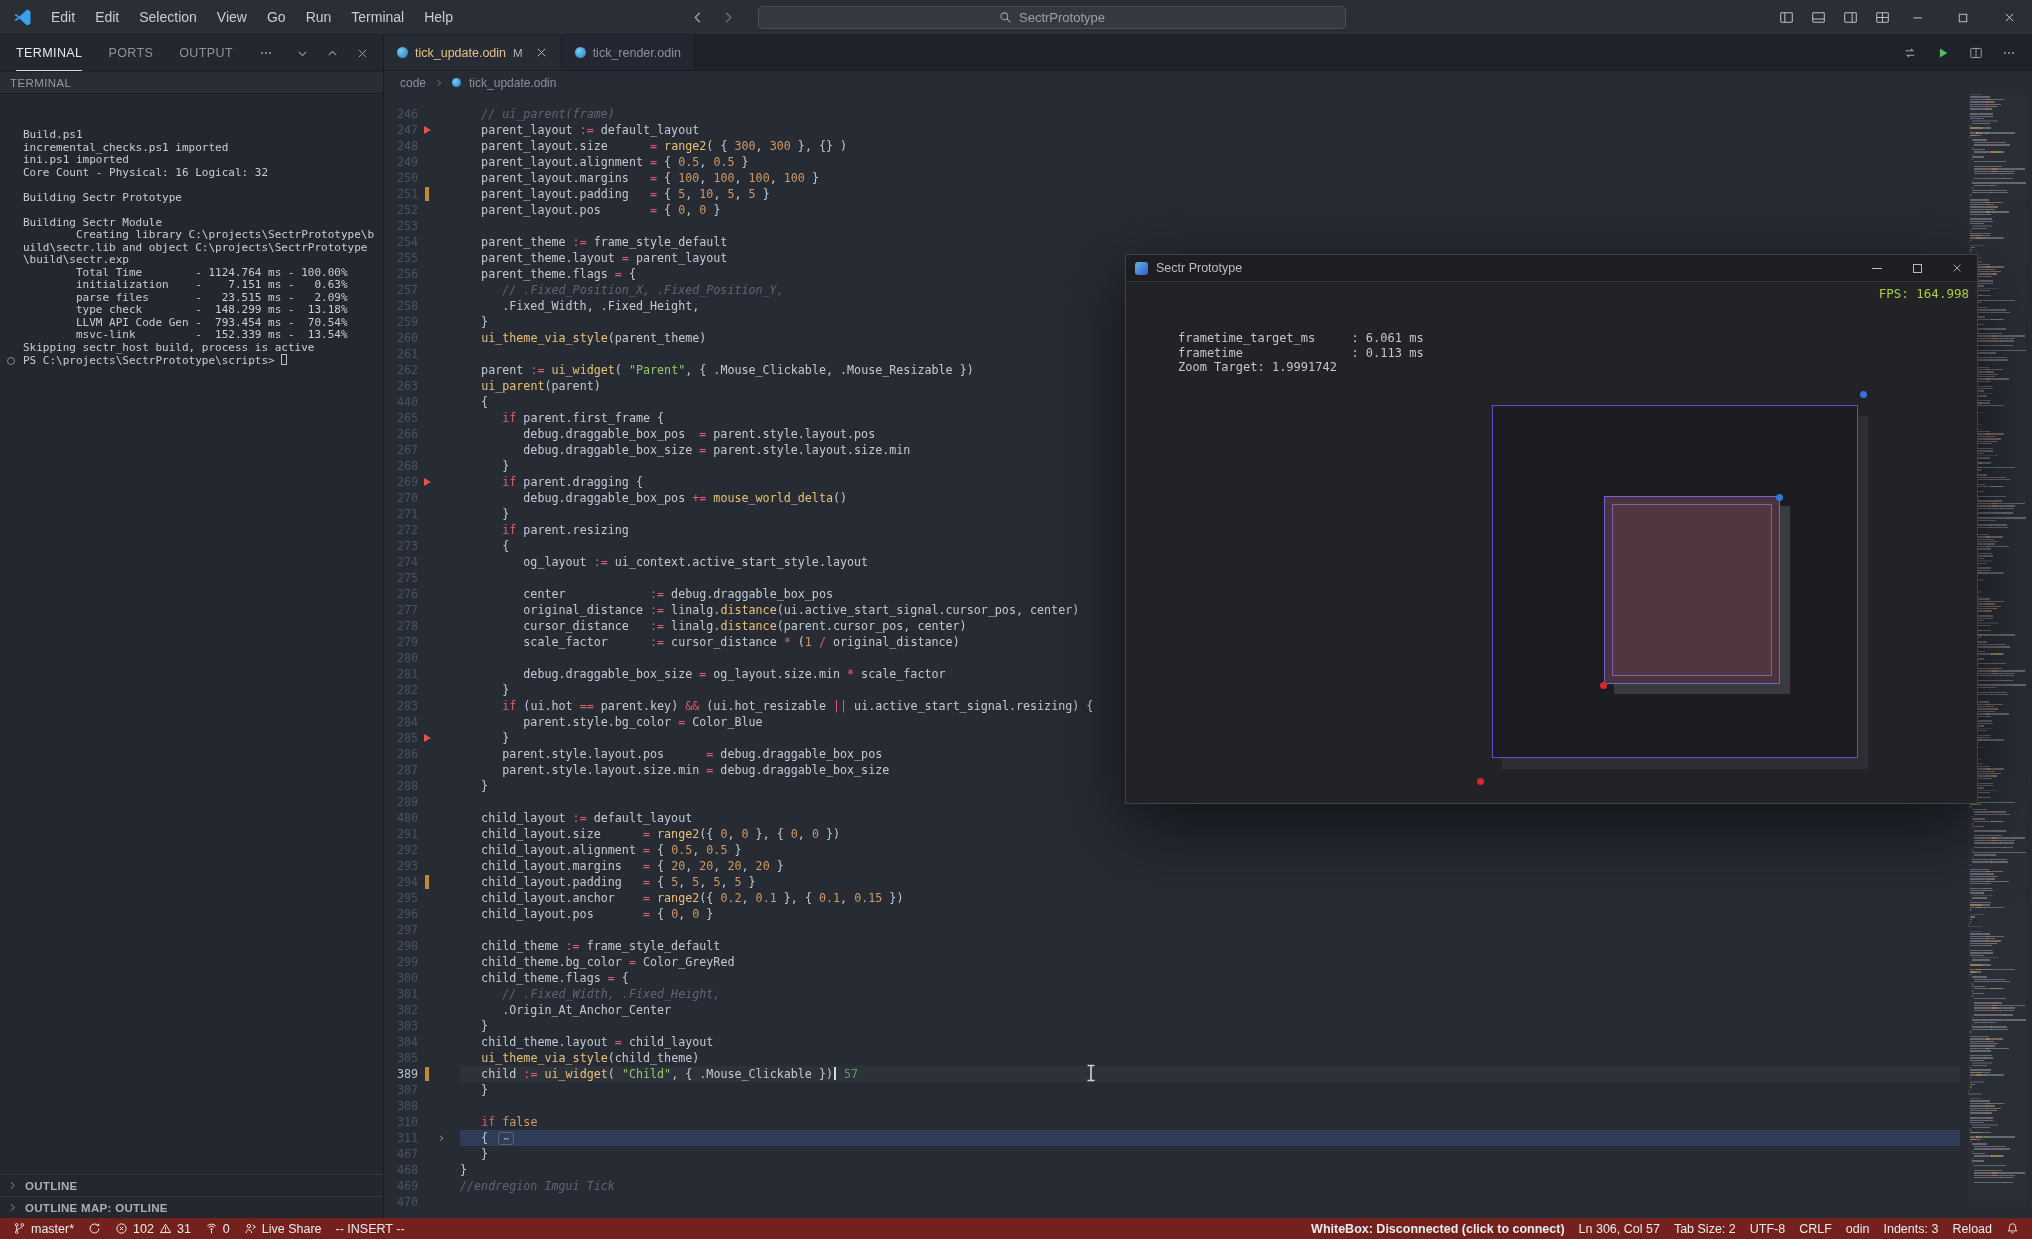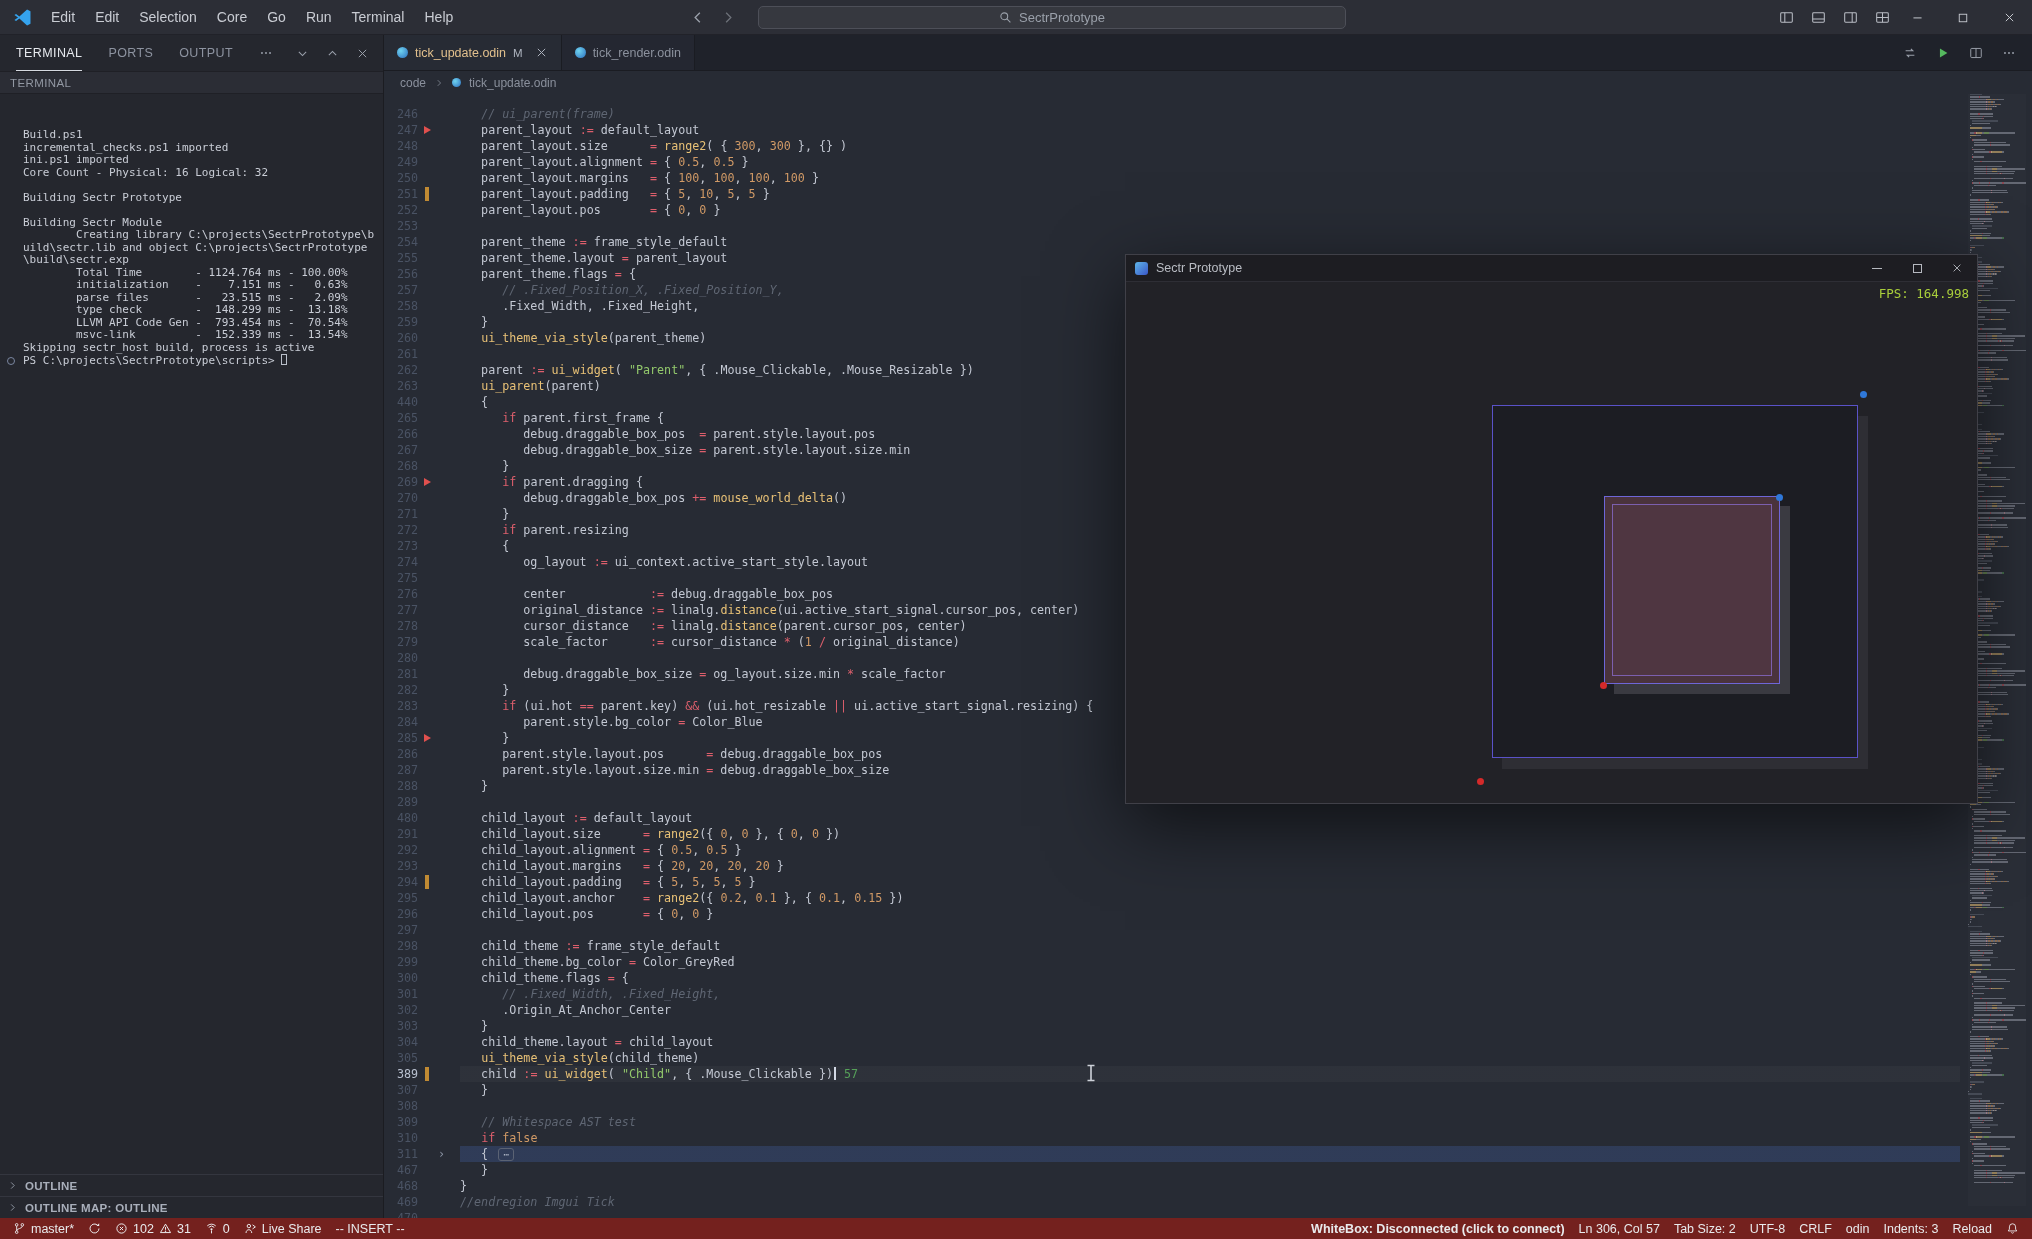--- a/index.html
+++ b/index.html
@@ -127,21 +127,21 @@
   <div class="titlebar">
     <span class="icon vscode-logo">
       <svg width="19" height="19" viewBox="0 0 20 20">
           <path d="M14.8 1.6 6.7 9 3.2 6.3l-1.7 1 3.8 2.7-3.8 2.7 1.7 1L6.7 11l8.1 7.4 3.6-1.8V3.4z" fill="#35a3ee"></path>
         </svg>
     </span>
     <div id="menubar">
         <div class="menu-item">Edit</div>
         <div class="menu-item">Edit</div>
         <div class="menu-item">Selection</div>
-        <div class="menu-item">Core</div>
+        <div class="menu-item">View</div>
         <div class="menu-item">Go</div>
         <div class="menu-item">Run</div>
         <div class="menu-item">Terminal</div>
         <div class="menu-item">Help</div>
       </div>
     <div class="nav-arrows">
       <span class="icon">
           <svg width="15" height="15" viewBox="0 0 16 16">
             <path d="M10.5 3 5.5 8l5 5" fill="none" stroke="currentColor" stroke-width="1.4"></path>
           </svg>
@@ -697,26 +697,20 @@
             <div class="ctext"><span class="s-pl">   }</span></div>
           </div>
           <div class="cline">
             <div class="gut">
               <span class="n">308</span>
             </div>
             <div class="ctext"></div>
           </div>
           <div class="cline">
             <div class="gut">
-              <span class="n">309</span>
-            </div>
-            <div class="ctext"><span class="s-pl">   </span><span class="s-cm">// Whitespace AST test</span></div>
-          </div>
-          <div class="cline">
-            <div class="gut">
               <span class="n">310</span>
             </div>
             <div class="ctext"><span class="s-pl">   </span><span class="s-kw">if</span><span class="s-pl"> </span><span class="s-num">false</span></div>
           </div>
           <div class="cline hl">
             <div class="gut">
               <span class="n">311</span>
               <span class="fold-ch">›</span>
             </div>
             <div class="ctext"><span class="s-pl">   { </span><span class="fbox">⋯</span></div>
@@ -1225,20 +1219,21 @@
             <span class="ov-max"></span>
           </div>
         <div class="ov-btn">
             <svg width="12" height="12" viewBox="0 0 16 16">
               <path d="M3.5 3.5l9 9M12.5 3.5l-9 9" stroke="currentColor" stroke-width="1.2"></path>
             </svg>
           </div>
       </div>
     </div>
     <div class="ov-fps">FPS: 164.998</div>
+    <div class="ov-stats" id="ov-stats"><div class="ov-stat-line">frametime_target_ms     : 6.061 ms</div><div class="ov-stat-line">frametime               : 0.113 ms</div><div class="ov-stat-line">Zoom Target: 1.9991742</div></div>
     <div class="shape-shadow"></div>
     <div class="shape-outer"></div>
     <div class="shape-inner-shadow"></div>
     <div class="shape-inner"></div>
     <div class="dot blue" id="dot-b1"></div>
     <div class="dot blue" id="dot-b2"></div>
     <div class="dot red" id="dot-r1"></div>
     <div class="dot red" id="dot-r2"></div>
   </div>
 

